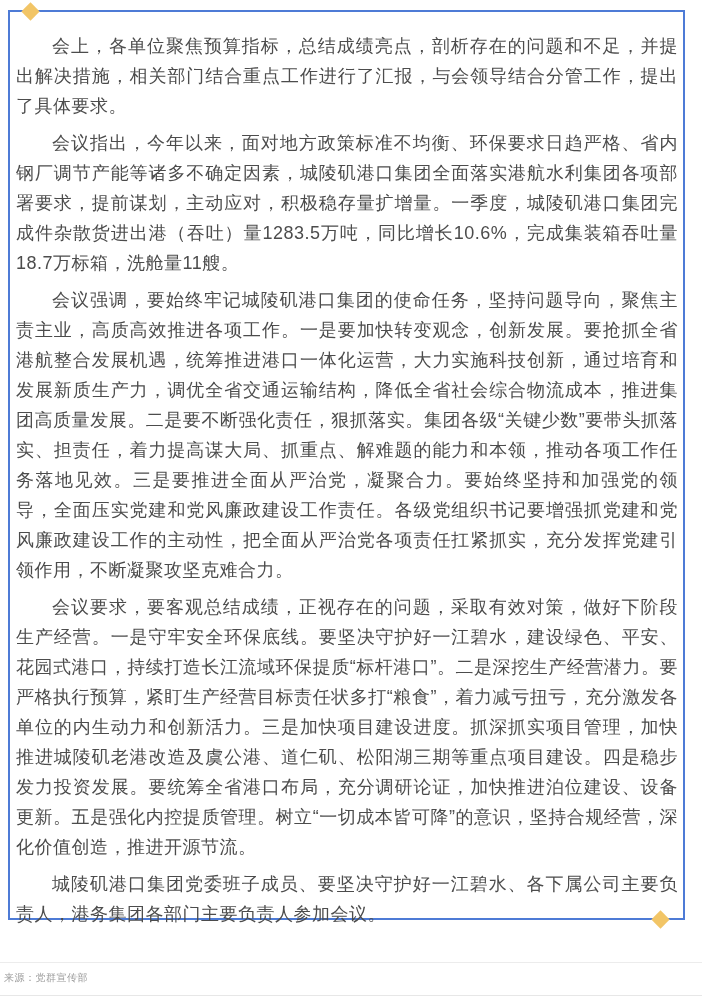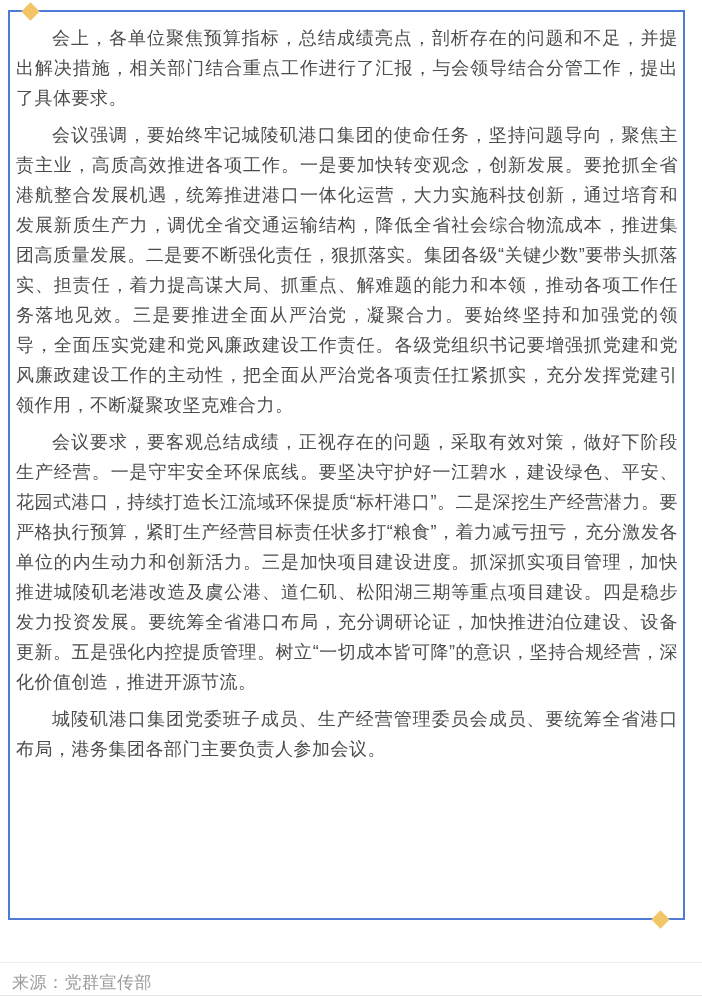--- a/index.html
+++ b/index.html
@@ -23,21 +23,21 @@
     overflow: hidden;
   }
   .article-frame {
     position: absolute;
     left: 8px;
     top: 10px;
     right: 17px;
     height: 910px;
     border: 2px solid var(--accent);
     background: #ffffff;
-    padding: 11px 5px 16px 6px;
+    padding: 19px 5px 16px 6px;
   }
   .diamond {
     position: absolute;
     width: 13px;
     height: 13px;
     background: var(--diamond);
     transform: rotate(45deg);
   }
   .diamond.top-left {
     top: -7px;
@@ -60,23 +60,23 @@
   .footer-divider {
     position: absolute;
     left: 0;
     right: 0;
     top: 962px;
     height: 1px;
     background: var(--divider);
   }
   .source-line {
     position: absolute;
-    left: 12px;
+    left: 4px;
     top: 971px;
-    font-size: 17px;
+    font-size: 10px;
     color: var(--muted-text);
     letter-spacing: 0.5px;
   }
   .bottom-rule {
     position: absolute;
     left: 0;
     right: 0;
     top: 995px;
     height: 1px;
     background: #e7e7e7;
@@ -86,23 +86,24 @@
 <body>
 
 <div class="page">
 
   <div class="article-frame">
     <span class="diamond top-left"></span>
     <span class="diamond bottom-right"></span>
 
     <div class="article-body">
       <p>会上，各单位聚焦预算指标，总结成绩亮点，剖析存在的问题和不足，并提出解决措施，相关部门结合重点工作进行了汇报，与会领导结合分管工作，提出了具体要求。</p>
+      <p>会议指出，今年以来，面对地方政策标准不均衡、环保要求日趋严格、省内钢厂调节产能等诸多不确定因素，城陵矶港口集团全面落实港航水利集团各项部署要求，提前谋划，主动应对，积极稳存量扩增量。一季度，城陵矶港口集团完成件杂散货进出港（吞吐）量1283.5万吨，同比增长10.6%，完成集装箱吞吐量18.7万标箱，洗舱量11艘。</p>
       <p>会议强调，要始终牢记城陵矶港口集团的使命任务，坚持问题导向，聚焦主责主业，高质高效推进各项工作。一是要加快转变观念，创新发展。要抢抓全省港航整合发展机遇，统筹推进港口一体化运营，大力实施科技创新，通过培育和发展新质生产力，调优全省交通运输结构，降低全省社会综合物流成本，推进集团高质量发展。二是要不断强化责任，狠抓落实。集团各级“关键少数”要带头抓落实、担责任，着力提高谋大局、抓重点、解难题的能力和本领，推动各项工作任务落地见效。三是要推进全面从严治党，凝聚合力。要始终坚持和加强党的领导，全面压实党建和党风廉政建设工作责任。各级党组织书记要增强抓党建和党风廉政建设工作的主动性，把全面从严治党各项责任扛紧抓实，充分发挥党建引领作用，不断凝聚攻坚克难合力。</p>
       <p>会议要求，要客观总结成绩，正视存在的问题，采取有效对策，做好下阶段生产经营。一是守牢安全环保底线。要坚决守护好一江碧水，建设绿色、平安、花园式港口，持续打造长江流域环保提质“标杆港口”。二是深挖生产经营潜力。要严格执行预算，紧盯生产经营目标责任状多打“粮食”，着力减亏扭亏，充分激发各单位的内生动力和创新活力。三是加快项目建设进度。抓深抓实项目管理，加快推进城陵矶老港改造及虞公港、道仁矶、松阳湖三期等重点项目建设。四是稳步发力投资发展。要统筹全省港口布局，充分调研论证，加快推进泊位建设、设备更新。五是强化内控提质管理。树立“一切成本皆可降”的意识，坚持合规经营，深化价值创造，推进开源节流。</p>
-      <p>城陵矶港口集团党委班子成员、生产经营管理委员会成员、要统筹全省港口布局，港务集团各部门主要负责人参加会议。</p>
+      <p>城陵矶港口集团党委班子成员、要坚决守护好一江碧水、各下属公司主要负责人，港务集团各部门主要负责人参加会议。</p>
     </div>
   </div>
 
   <div class="footer-divider"></div>
   <div class="source-line">来源：党群宣传部</div>
   <div class="bottom-rule"></div>
 
 </div>
 
 </body></html>

